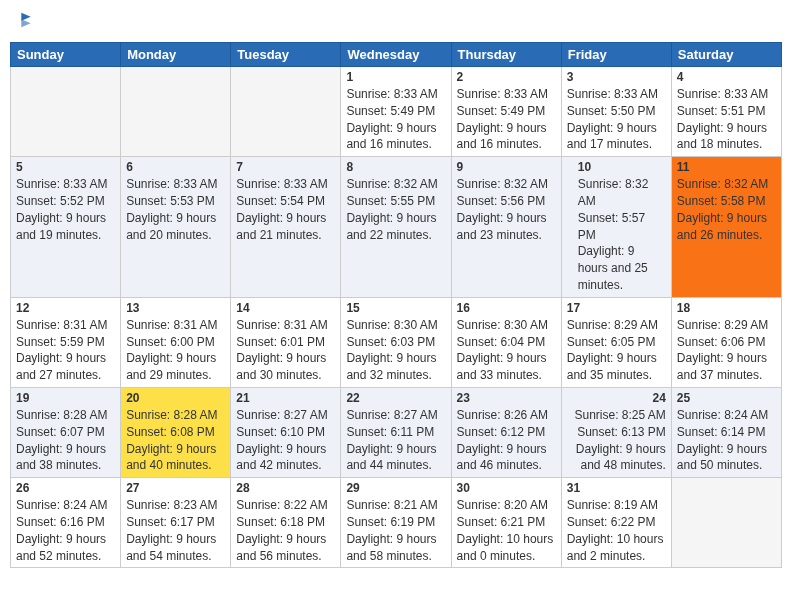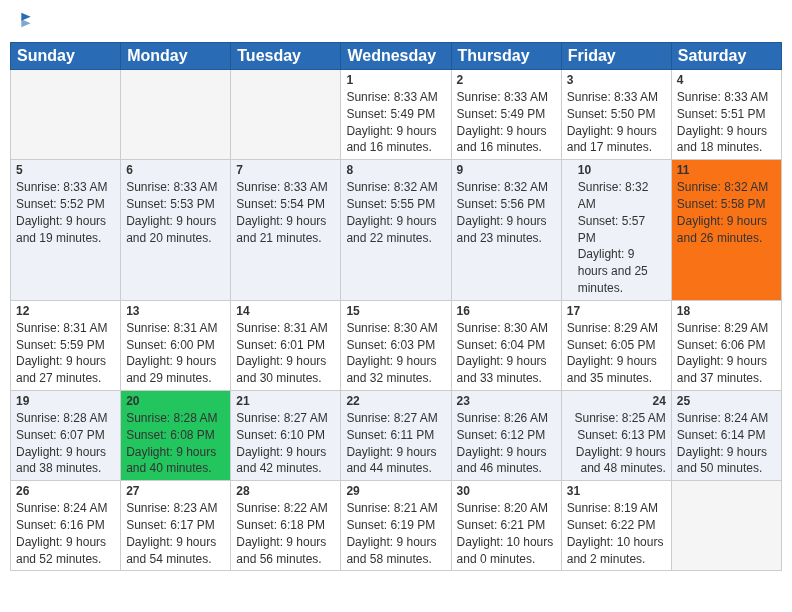--- a/index.html
+++ b/index.html
@@ -53,21 +53,21 @@
     .calendar {
       width: 100%;
       border-collapse: collapse;
       border: 1px solid #aaa;
     }
     .calendar th {
       background: #2a6bb5;
       color: #fff;
       text-align: left;
       padding: 4px 6px;
-      font-size: 16px;
+      font-size: 13px;
       border: 1px solid #1e5a9a;
     }
     .calendar td {
       vertical-align: top;
       border: 1px solid #ccc;
       padding: 3px 5px;
       width: calc(100% / 7);
       height: 88px;
       background: #fff;
       font-size: 10.5px;
@@ -218,21 +218,21 @@
           <td>
             <span class="day-number">18</span>
             <div class="day-info">Sunrise: 8:29 AM<br>Sunset: 6:06 PM<br>Daylight: 9 hours and 37 minutes.</div>
           </td>
         </tr>
         <tr>
           <td style="background: rgb(238, 242, 248);">
             <span class="day-number">19</span>
             <div class="day-info">Sunrise: 8:28 AM<br>Sunset: 6:07 PM<br>Daylight: 9 hours and 38 minutes.</div>
           </td>
-          <td style="background: #22c55e;">
+          <td style="background: #fde047;">
             <span class="day-number">20</span>
             <div class="day-info">Sunrise: 8:28 AM<br>Sunset: 6:08 PM<br>Daylight: 9 hours and 40 minutes.</div>
           </td>
           <td style="background: rgb(238, 242, 248); margin-left: 6px;">
             <span class="day-number">21</span>
             <div class="day-info">Sunrise: 8:27 AM<br>Sunset: 6:10 PM<br>Daylight: 9 hours and 42 minutes.</div>
           </td>
           <td style="background: rgb(238, 242, 248);">
             <span class="day-number">22</span>
             <div class="day-info">Sunrise: 8:27 AM<br>Sunset: 6:11 PM<br>Daylight: 9 hours and 44 minutes.</div>

